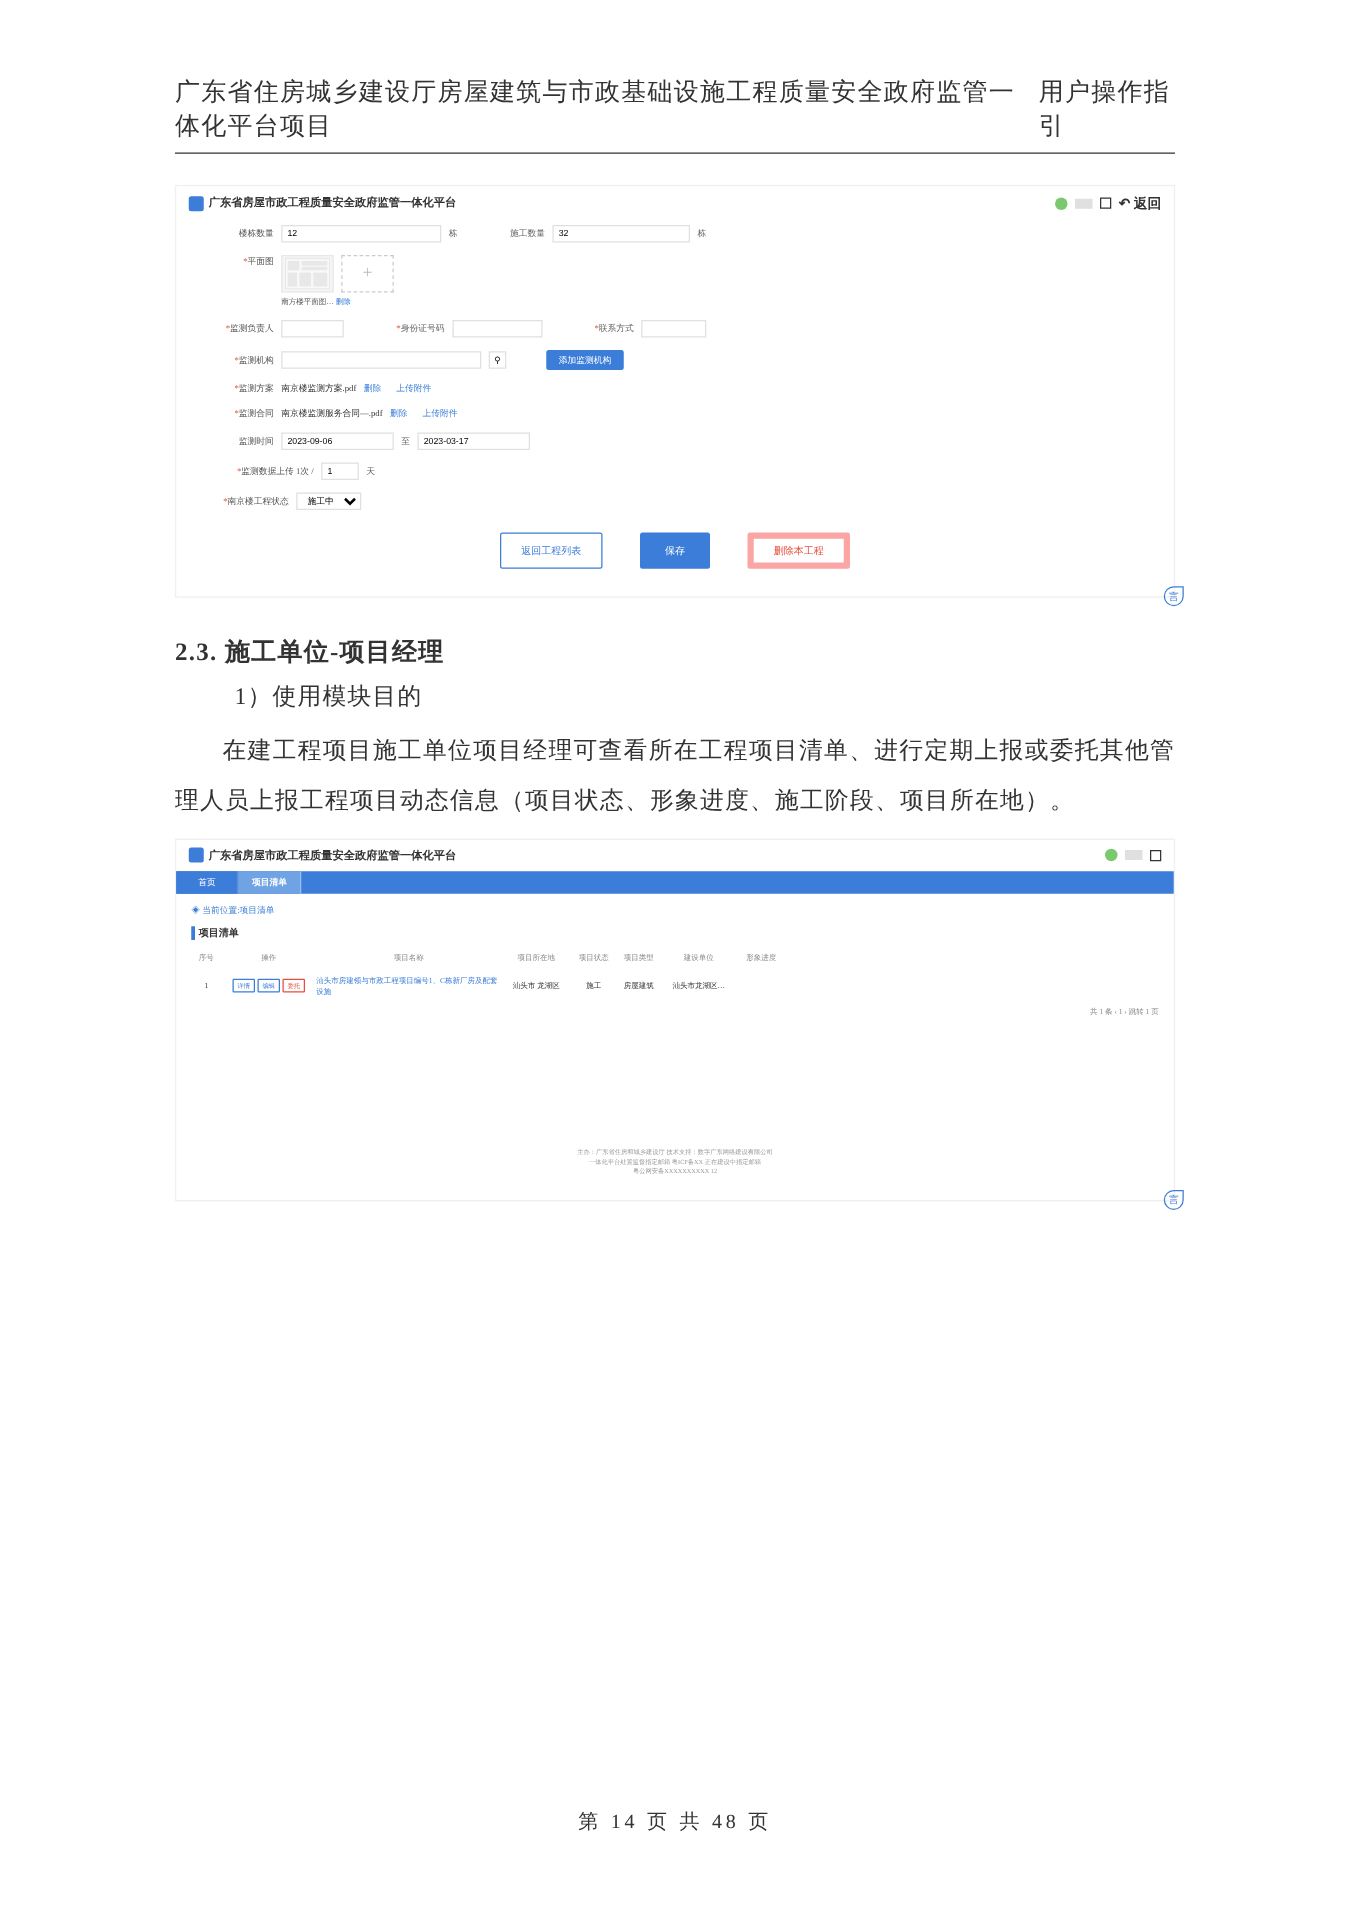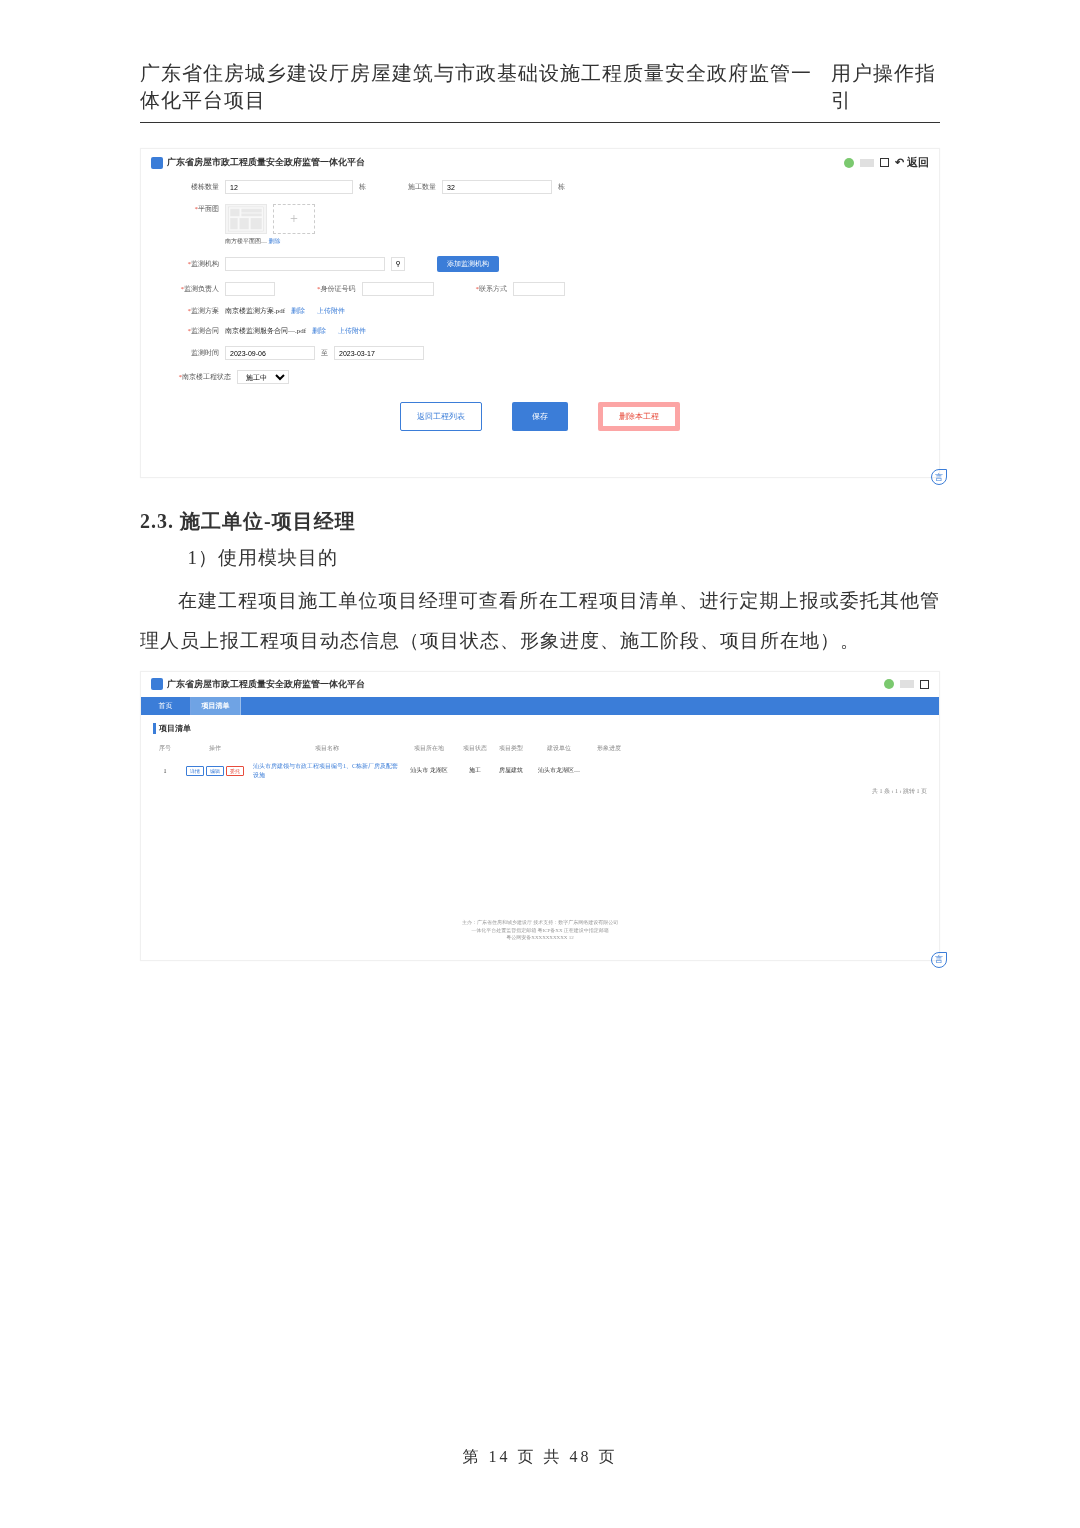--- a/index.html
+++ b/index.html
@@ -126,55 +126,60 @@
                   <rect x="13" y="13" width="10" height="12" fill="#e8e8e8"></rect>
                   <rect x="25" y="13" width="12" height="12" fill="#e8e8e8"></rect>
                 </svg>
             </div>
             <div class="thumb-add">+</div>
           </div>
           <div class="thumb-caption"><span>南方楼平面图…</span> <span class="blue">删除</span></div>
         </div>
       </div>
       <div class="form-row">
-        <span class="form-label"><span class="req">*</span><span>监测机构</span></span>
-        <input class="tiny-input search-input" style="">
-        <button class="search-btn">⚲</button>
-        <span style="width:20px"></span>
-        <button class="btn-blue">添加监测机构</button>
-      </div>
-      <div class="form-row">
         <span class="form-label"><span class="req">*</span><span>监测负责人</span></span>
         <input class="tiny-input" style="width: 50px;">
         <span style="width:30px"></span>
         <span><span class="req">*</span><span>身份证号码</span></span>
         <input class="tiny-input" style="width: 72px;">
         <span style="width:30px"></span>
         <span><span class="req">*</span><span>联系方式</span></span>
         <input class="tiny-input" style="width: 52px;">
       </div>
       <div class="form-row">
+        <span class="form-label"><span class="req">*</span><span>监测机构</span></span>
+        <input class="tiny-input search-input" style="">
+        <button class="search-btn">⚲</button>
+        <span style="width:20px"></span>
+        <button class="btn-blue">添加监测机构</button>
+      </div>
+      <div class="form-row">
         <span class="form-label"><span class="req">*</span><span>监测方案</span></span>
         <span class="file-link">南京楼监测方案.pdf</span>
         <span class="file-del">删除</span>
         <span class="file-upload">上传附件</span>
       </div>
       <div class="form-row" style="margin-top:8px">
         <span class="form-label"><span class="req">*</span><span>监测合同</span></span>
         <span class="file-link">南京楼监测服务合同—.pdf</span>
         <span class="file-del">删除</span>
         <span class="file-upload">上传附件</span>
       </div>
       <div class="form-row" style="margin-top:8px">
         <span class="form-label">监测时间</span>
         <input class="tiny-input date-input" value="2023-09-06" style="">
         <span>至</span>
         <input class="tiny-input date-input" value="2023-03-17" style="">
       </div>
       <div class="form-row">
+        <span class="form-label" style="width:80px"><span class="req">*</span><span>监测数据上传 1次 /</span></span>
+        <input class="tiny-input" style="width: 30px;" value="1">
+        <span>天</span>
+      </div>
+      <div class="form-row">
         <span class="form-label" style="width:60px"><span class="req">*</span><span>南京楼工程状态</span></span>
         <select class="tiny-input select-input"><option>施工中</option></select>
       </div>
       <div class="footer-btns">
         <button class="btn-ghost">返回工程列表</button>
         <button class="btn-primary">保存</button>
         <button class="btn-danger">删除本工程</button>
       </div>
     </div>
     <div class="corner-tag">言</div>
@@ -196,20 +201,21 @@
         <span class="icon-circle"></span>
         <span class="icon-bar"></span>
         <span class="icon-sq"></span>
       </div>
     </div>
     <div class="ss2-tabs">
       <button class="tab">首页</button>
       <button class="tab tab-active" style="background:#6fa3e4">项目清单</button>
     </div>
     <div class="ss2-body">
+      <div class="breadcrumb">◈ <span>当前位置:项目清单</span></div>
       <div class="section-title">项目清单</div>
       <div class="table-head">
         <span class="col-seq">序号</span>
         <span class="col-ops">操作</span>
         <span class="col-name" style="text-align:center;color:#888">项目名称</span>
         <span class="col-city">项目所在地</span>
         <span class="col-status">项目状态</span>
         <span class="col-type">项目类型</span>
         <span class="col-unit">建设单位</span>
         <span class="col-spot">形象进度</span>

